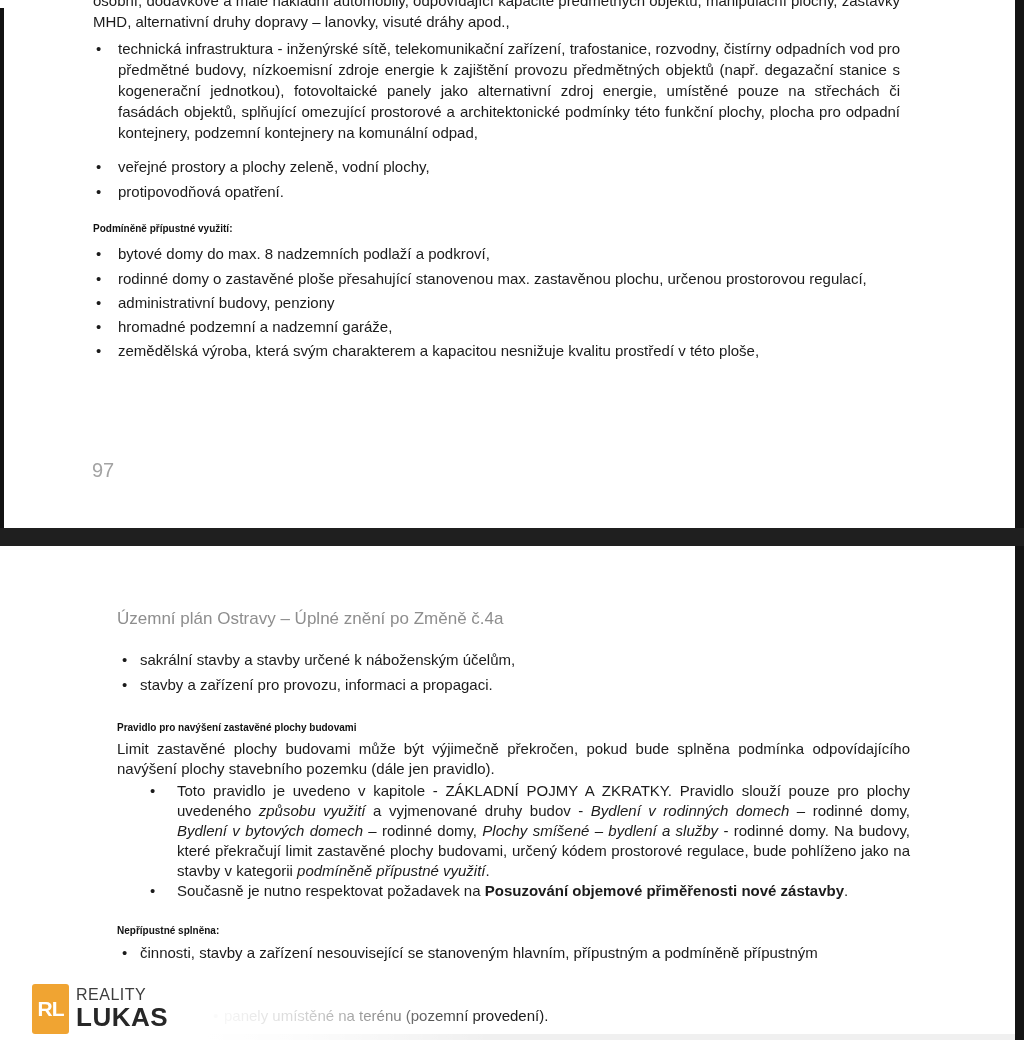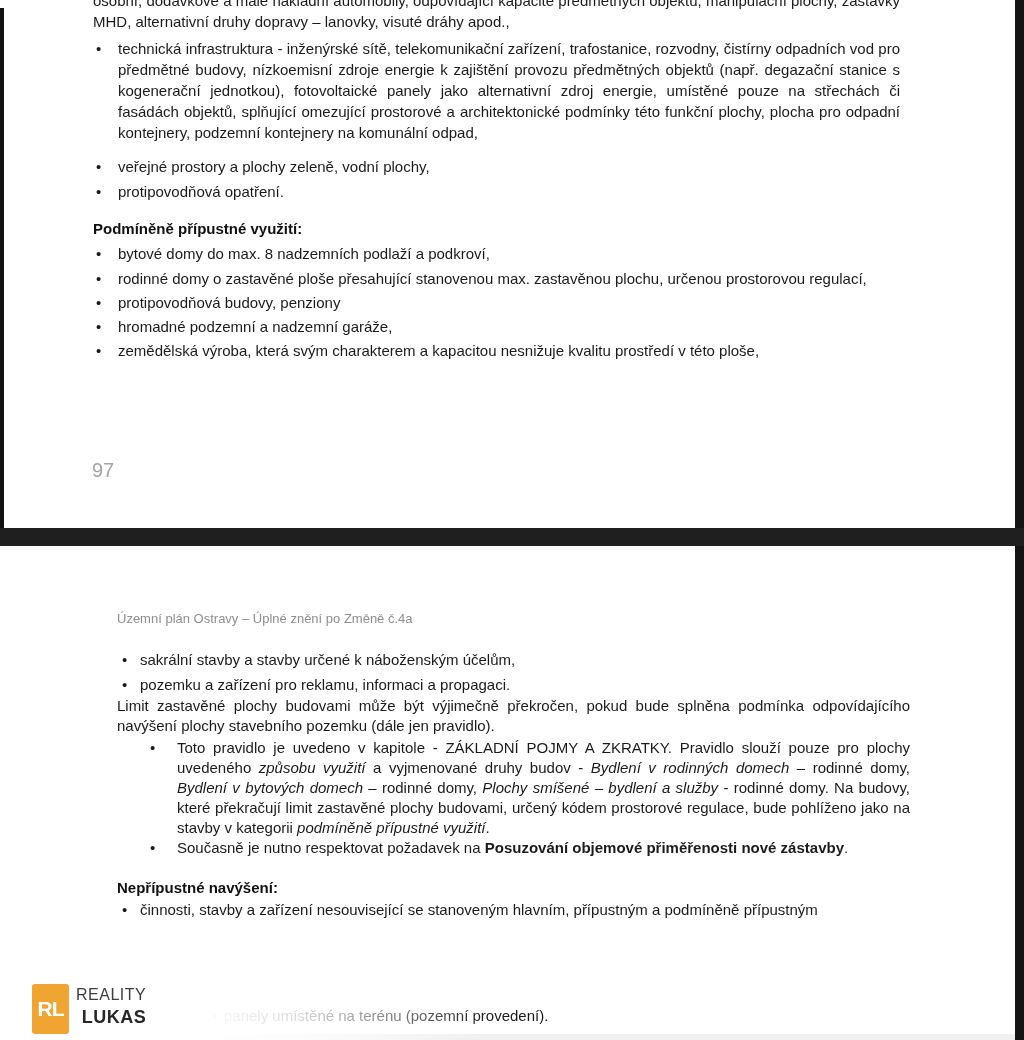--- a/index.html
+++ b/index.html
@@ -13,21 +13,21 @@
   .left-strip  { position:absolute; left:0; top:0; width:4px; height:528px; background:#121212; }
   .corner-notch{ position:absolute; left:0; top:0; width:16px; height:8px; background:#ffffff; }
   .right-strip { position:absolute; right:0; top:0; width:9px; height:1040px; background:#141414; }
   .separator   { position:absolute; left:0; top:528px; width:1024px; height:18px; background:#1f1f1f; }
   .bottom-strip{ position:absolute; left:0; top:1034px; width:1015px; height:6px; background:#f0f0f0; }
 
   
   .p1 { position:absolute; left:93px; top:0; width:807px; font-size:15px; line-height:21px; }
   .p2 { position:absolute; left:117px; top:609px; width:793px; font-size:15px; line-height:20px; }
   .just { text-align:justify; text-align-last:left; }
-  h3 { font-size:15px; font-weight:bold; color:#111; }
+  h3 { font-size:10px; font-weight:bold; color:#111; }
   ul { list-style:none; }
   li { position:relative; }
   .p1 li { padding-left:25px; }
   .p1 li::before { content:"\2022"; position:absolute; left:3px; }
   .p2 ul.lvl1 li { padding-left:23px; }
   .p2 ul.lvl1 li::before { content:"\2022"; position:absolute; left:5px; }
   .p2 ul.indent li { padding-left:60px; }
   .p2 ul.indent li::before { content:"\2022"; position:absolute; left:33px; }
   i { font-style:italic; }
   b { font-weight:bold; }
@@ -38,21 +38,21 @@
   .li-verejne   { margin-top:13px; }
   .li-proti     { margin-top:4px; }
   .h-podminene  { margin-top:16px; }
   .list-b       { margin-top:4px; }
   .li-rodinne, .li-bytove0 { margin-top:0; }
   .li-rodinne   { margin-top:4px; }
   .li-admin, .li-hromadne, .li-zemedelska { margin-top:3px; }
 
   .page-number  { position:absolute; left:92px; top:459px; font-size:20px; color:#a3a3a3; }
 
-  .doc-header   { color:#8e8e8e; font-size:13px; }
+  .doc-header   { color:#8e8e8e; font-size:17px; }
   .list-c       { margin-top:21px; }
   .li-stavby    { margin-top:5px; }
   .h-pravidlo   { margin-top:23px; }
   .rule-intro   { margin-top:1px; }
   .list-indent  { margin-top:2px; }
   .h-nepripustne{ margin-top:20px; }
   .list-d       { margin-top:2px; }
 
   
   .obscured-line { position:absolute; left:213px; top:1006px; width:760px; font-size:15px; line-height:20px; color:#1b1b1b; z-index:2; }
@@ -65,62 +65,63 @@
       rgba(255,255,255,0) 490px);
   }
   .watermark { position:absolute; left:32px; top:984px; display:flex; align-items:flex-start; z-index:4; }
   .logo-square {
     width:37px; height:50px; background:#F0A432; border-radius:3px;
     display:flex; align-items:center; justify-content:center;
   }
   .logo-square span { color:#ffffff; font-weight:bold; font-size:21px; letter-spacing:-1px; }
   .logo-text { margin-left:7px; }
   .logo-line1 { font-size:16px; line-height:21px; font-weight:400; color:#3d3d3d; letter-spacing:0.5px; }
-  .logo-line2 { font-size:18px; line-height:25px; font-weight:bold; color:#272727; letter-spacing:0.5px;text-align:right; }
+  .logo-line2 { font-size:26px; line-height:25px; font-weight:bold; color:#272727; letter-spacing:0.5px; }
 </style>
 </head>
 <body>
 
 <div class="left-strip"></div>
 <div class="corner-notch"></div>
 <div class="right-strip"></div>
 
 <div class="p1">
   <p class="just cut">osobní, dodávkové a malé nákladní automobily, odpovídající kapacitě předmětných objektů, manipulační plochy, zastávky MHD, alternativní druhy dopravy – lanovky, visuté dráhy apod.,</p>
   <ul class="list-a">
     <li class="just">technická infrastruktura - inženýrské sítě, telekomunikační zařízení, trafostanice, rozvodny, čistírny odpadních vod pro předmětné budovy, nízkoemisní zdroje energie k zajištění provozu předmětných objektů (např. degazační stanice s kogenerační jednotkou), fotovoltaické panely jako alternativní zdroj energie, umístěné pouze na střechách či fasádách objektů, splňující omezující prostorové a architektonické podmínky této funkční plochy, plocha pro odpadní kontejnery, podzemní kontejnery na komunální odpad,</li>
     <li class="li-verejne">veřejné prostory a plochy zeleně, vodní plochy,</li>
     <li class="li-proti">protipovodňová opatření.</li>
   </ul>
   <h3 class="h-podminene">Podmíněně přípustné využití:</h3>
   <ul class="list-b">
     <li class="li-bytove0">bytové domy do max. 8 nadzemních podlaží a podkroví,</li>
     <li class="just li-rodinne">rodinné domy o zastavěné ploše přesahující stanovenou max. zastavěnou plochu, určenou prostorovou regulací,</li>
-    <li class="li-admin">protipovodňová budovy, penziony</li>
+    <li class="li-admin">administrativní budovy, penziony</li>
     <li class="li-hromadne">hromadné podzemní a nadzemní garáže,</li>
     <li class="li-zemedelska">zemědělská výroba, která svým charakterem a kapacitou nesnižuje kvalitu prostředí v této ploše,</li>
   </ul>
 </div>
 
 <div class="page-number">97</div>
 
 <div class="separator"></div>
 
 <div class="p2">
   <div class="doc-header">Územní plán Ostravy – Úplné znění po Změně č.4a</div>
   <ul class="lvl1 list-c">
     <li>sakrální stavby a stavby určené k náboženským účelům,</li>
-    <li class="li-stavby">pozemku a zařízení pro reklamu, informaci a propagaci.</li>
+    <li class="li-stavby">stavby a zařízení pro provozu, informaci a propagaci.</li>
   </ul>
+  <h3 class="h-pravidlo">Pravidlo pro navýšení zastavěné plochy budovami</h3>
   <p class="just rule-intro">Limit zastavěné plochy budovami může být výjimečně překročen, pokud bude splněna podmínka odpovídajícího navýšení plochy stavebního pozemku (dále jen pravidlo).</p>
   <ul class="indent list-indent">
     <li class="just"><span>Toto pravidlo je uvedeno v kapitole - ZÁKLADNÍ POJMY A ZKRATKY. Pravidlo slouží pouze pro plochy uvedeného </span><i>způsobu využití</i><span> a vyjmenované druhy budov - </span><i>Bydlení v rodinných domech</i><span> – rodinné domy, </span><i>Bydlení v bytových domech</i><span> – rodinné domy, </span><i>Plochy smíšené – bydlení a služby</i><span> - rodinné domy. Na budovy, které překračují limit zastavěné plochy budovami, určený kódem prostorové regulace, bude pohlíženo jako na stavby v kategorii </span><i>podmíněně přípustné využití</i><span>.</span></li>
     <li class="just"><span>Současně je nutno respektovat požadavek na </span><b>Posuzování objemové přiměřenosti nové zástavby</b><span>.</span></li>
   </ul>
-  <h3 class="h-nepripustne">Nepřípustné navýšení:</h3>
+  <h3 class="h-nepripustne">Nepřípustné splněna:</h3>
   <ul class="lvl1 list-d">
     <li class="just">činnosti, stavby a zařízení nesouvisející se stanoveným hlavním, přípustným a podmíněně přípustným</li>
   </ul>
 </div>
 
 <div class="obscured-line">
   <span class="ob-bullet">•</span><span>panely umístěné na terénu (pozemní provedení).</span>
 </div>
 
 <div class="overlay-fade"></div>

